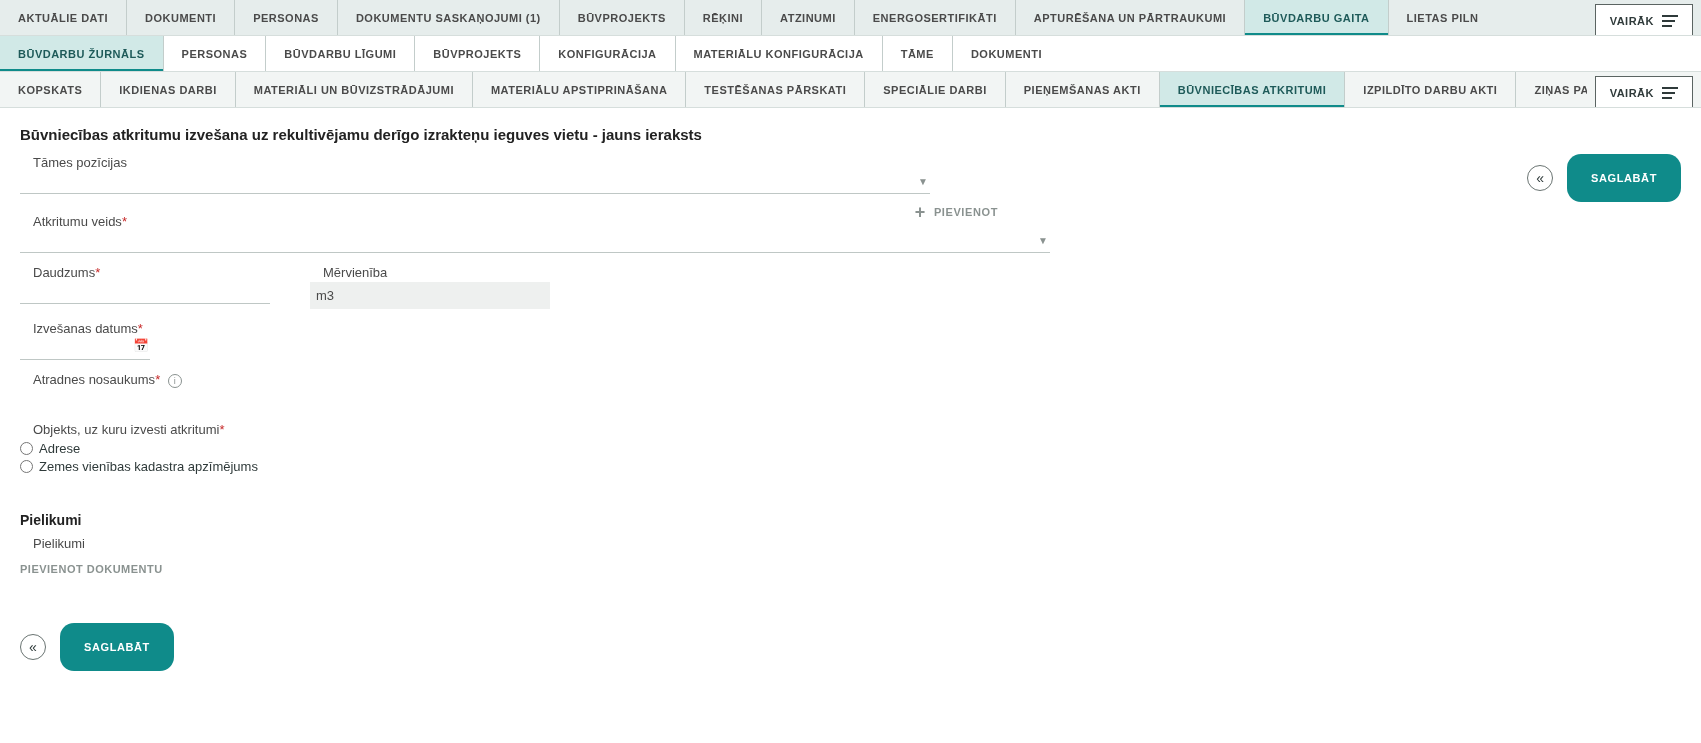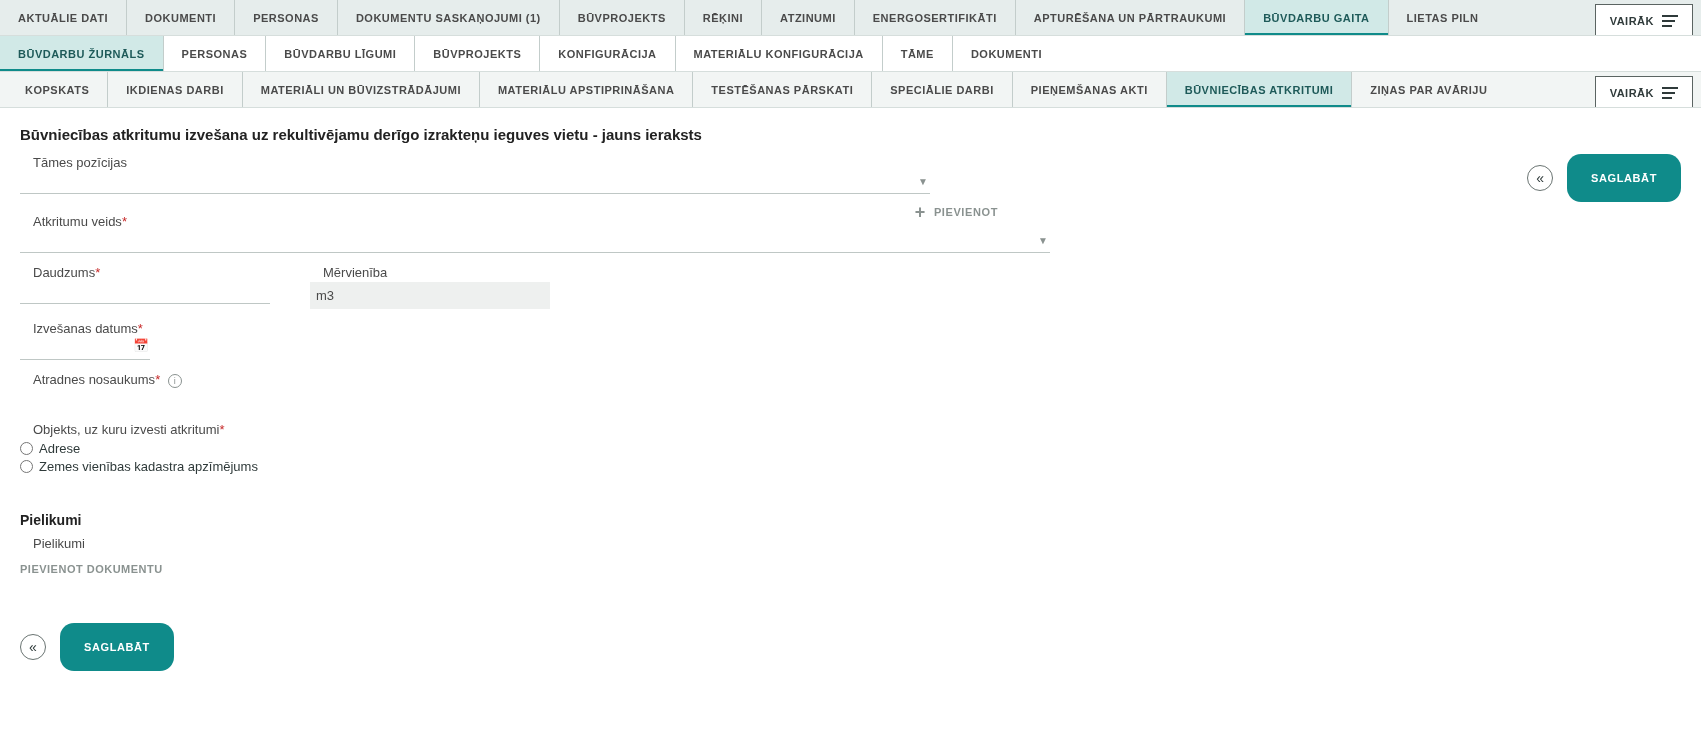--- a/index.html
+++ b/index.html
@@ -27,21 +27,21 @@
   
   .tabstrip{
     display:flex;
     align-items:stretch;
     height:36px;
     border-bottom:1px solid #d6dedc;
     overflow:hidden;
   }
   .tabstrip.level1{background:var(--light-bg);}
   .tabstrip.level2{background:#fff;}
-  .tabstrip.level3{background:var(--softer-bg);padding-left:7px;}
+  .tabstrip.level3{background:var(--softer-bg);}
 
   .tab{
     padding:0 18px;
     font-size:11px;
     font-weight:700;
     letter-spacing:.5px;
     color:var(--text);
     text-transform:uppercase;
     display:flex;
     align-items:center;
@@ -325,20 +325,23 @@
       </div>
       <div class="tab">
         <span>SPECIĀLIE DARBI</span>
       </div>
       <div class="tab">
         <span>PIEŅEMŠANAS AKTI</span>
       </div>
       <div class="tab active">
         <span>BŪVNIECĪBAS ATKRITUMI</span>
       </div>
+      <div class="tab">
+        <span>IZPILDĪTO DARBU AKTI</span>
+      </div>
       <div class="tab truncated">
         <span>ZIŅAS PAR AVĀRIJU</span>
       </div>
     </div>
   <button class="more-btn">
     <span>VAIRĀK</span>
     <span class="burger">
         <span></span>
         <span></span>
         <span></span>

